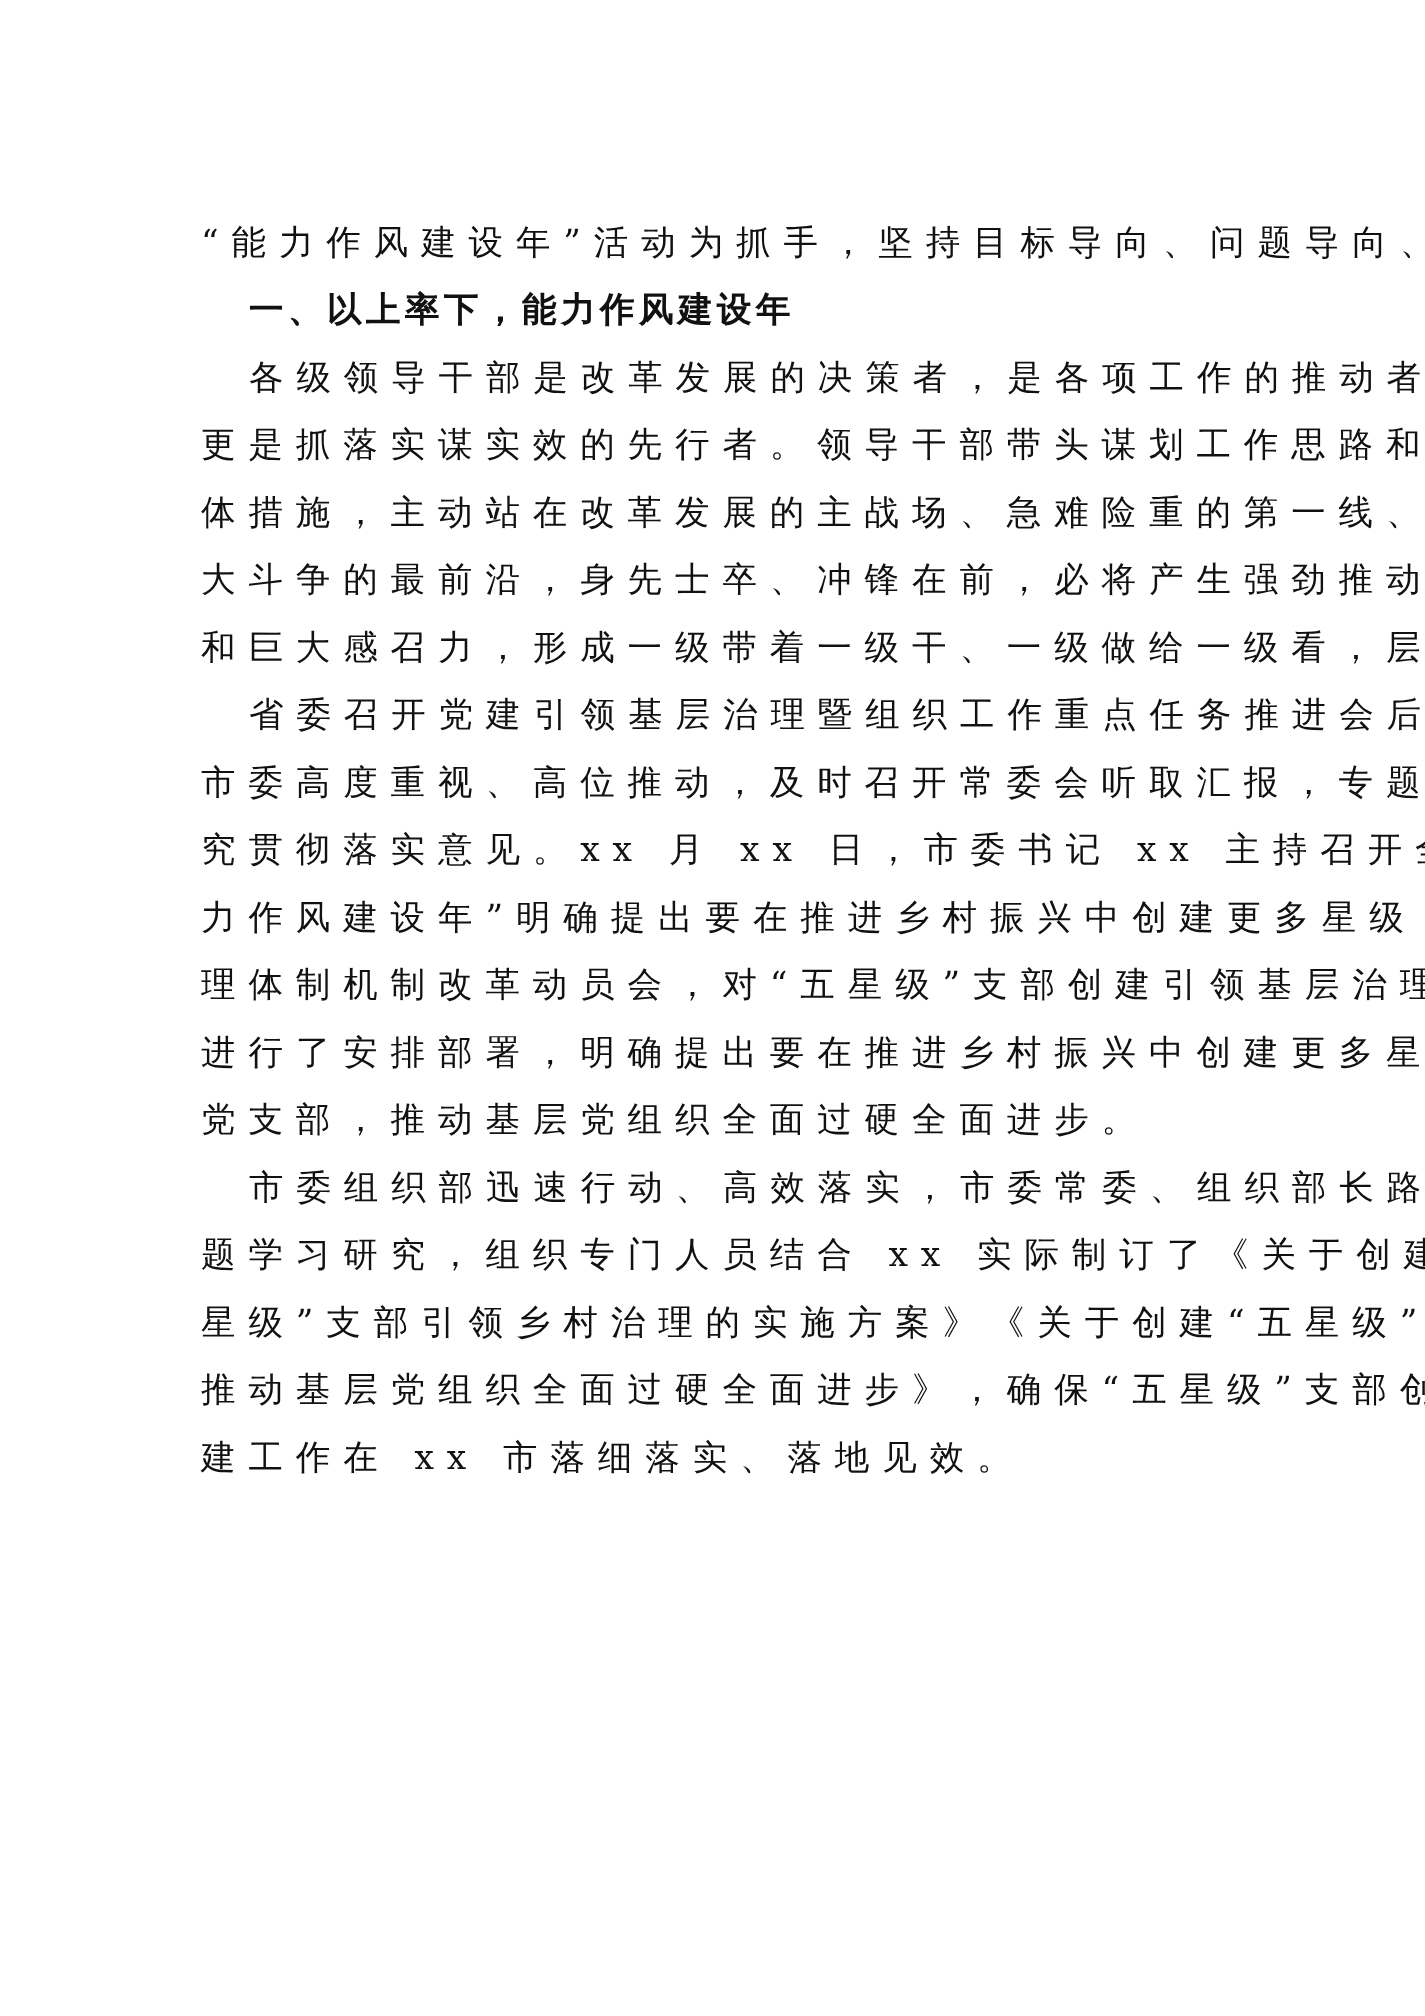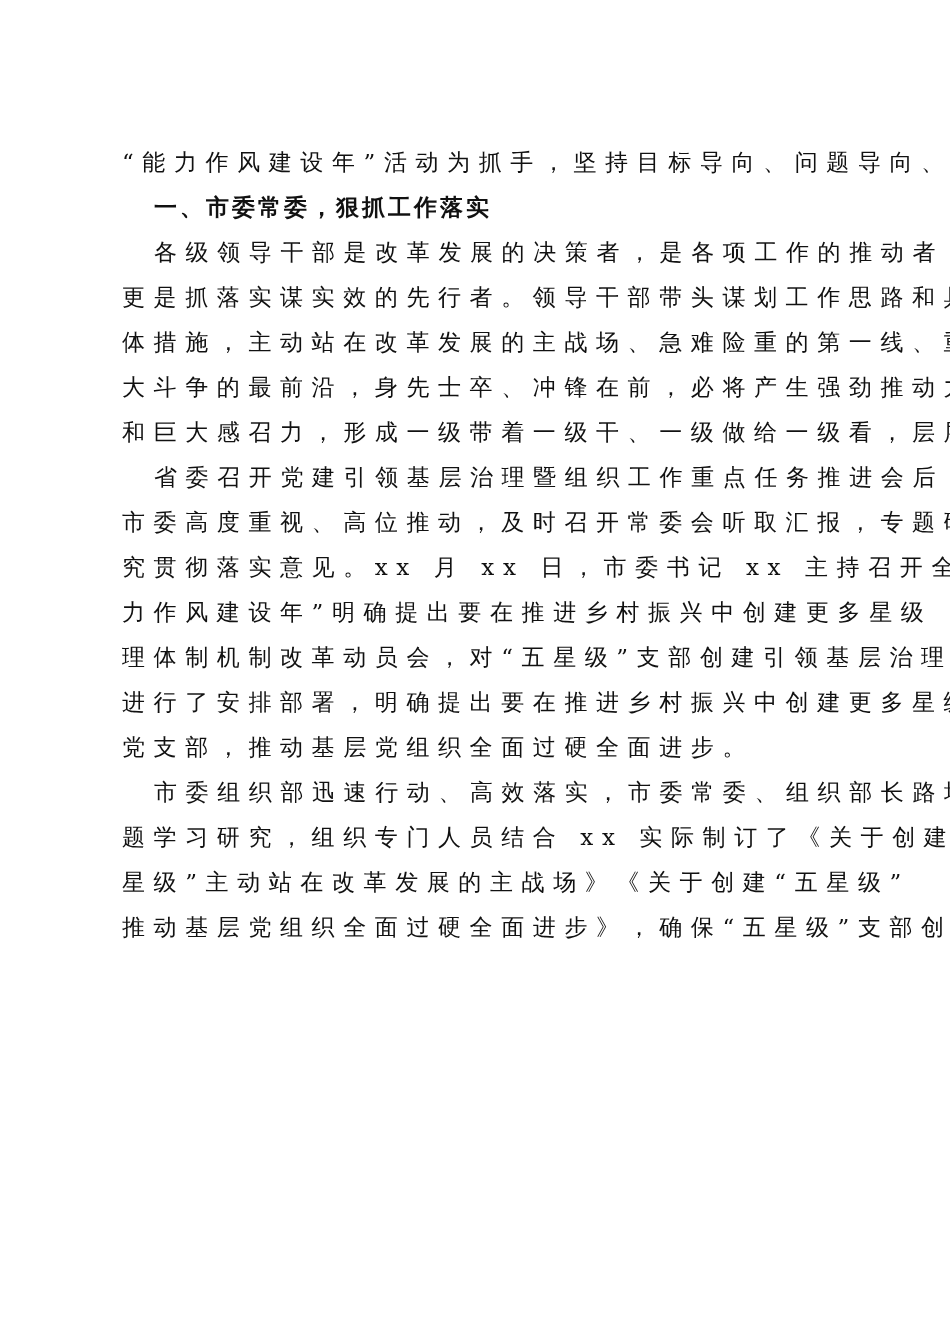--- a/index.html
+++ b/index.html
@@ -1,17 +1,17 @@
 <!DOCTYPE html>
 <html><head>
   <meta charset="utf-8">
   <style>
     html, body { margin: 0; padding: 0; background: #ffffff; }
     body { width: 950px; height: 1344px; position: relative; overflow: hidden; }
-    .page { position: absolute; left: 122px; top: 140px; width: 708px; }
+    .page { position: absolute; left: 134px; top: 140px; width: 708px; }
     .line {
       height: 45px; line-height: 45px;
       font-family: "DejaVu Serif", "Liberation Serif", serif;
       font-size: 23px; color: #111111;
       white-space: nowrap;
       letter-spacing: 8.6px;
       text-align: justify; text-align-last: justify;
       display: block;
     }
     .line.last { text-align-last: left; }
@@ -25,21 +25,21 @@
   </style>
 </head>
 <body>
 
 <div class="page">
 
   <div>
     <span class="line">“能力作风建设年”活动为抓手，坚持目标导向、问题导向、</span>
   </div>
 
-  <div class="line heading">一、市委常委，狠抓工作落实</div>
+  <div class="line heading">一、以上率下，能力作风建设年</div>
 
   <div>
     <span class="line indent">各级领导干部是改革发展的决策者，是各项工作的推动者，</span>
     <span class="line">更是抓落实谋实效的先行者。领导干部带头谋划工作思路和具</span>
     <span class="line">体措施，主动站在改革发展的主战场、急难险重的第一线、重</span>
     <span class="line">大斗争的最前沿，身先士卒、冲锋在前，必将产生强劲推动力</span>
     <span class="line">和巨大感召力，形成一级带着一级干、一级做给一级看，层层</span>
   </div>
 
   <div>
@@ -48,16 +48,17 @@
     <span class="line">究贯彻落实意见。xx 月 xx 日，市委书记 xx 主持召开全市“能</span>
     <span class="line">力作风建设年”明确提出要在推进乡村振兴中创建更多星级</span>
     <span class="line">理体制机制改革动员会，对“五星级”支部创建引领基层治理</span>
     <span class="line">进行了安排部署，明确提出要在推进乡村振兴中创建更多星级</span>
     <span class="line last">党支部，推动基层党组织全面过硬全面进步。</span>
   </div>
 
   <div>
     <span class="line indent">市委组织部迅速行动、高效落实，市委常委、组织部长路培</span>
     <span class="line">题学习研究，组织专门人员结合 xx 实际制订了《关于创建“五</span>
-    <span class="line">星级”主动站在改革发展的主战场》《关于创建“五星级”</span>
+    <span class="line">星级”支部引领乡村治理的实施方案》《关于创建“五星级”</span>
     <span class="line">推动基层党组织全面过硬全面进步》，确保“五星级”支部创</span>
+    <span class="line last">建工作在 xx 市落细落实、落地见效。</span>
   </div>
 </div>
 
 </body></html>

